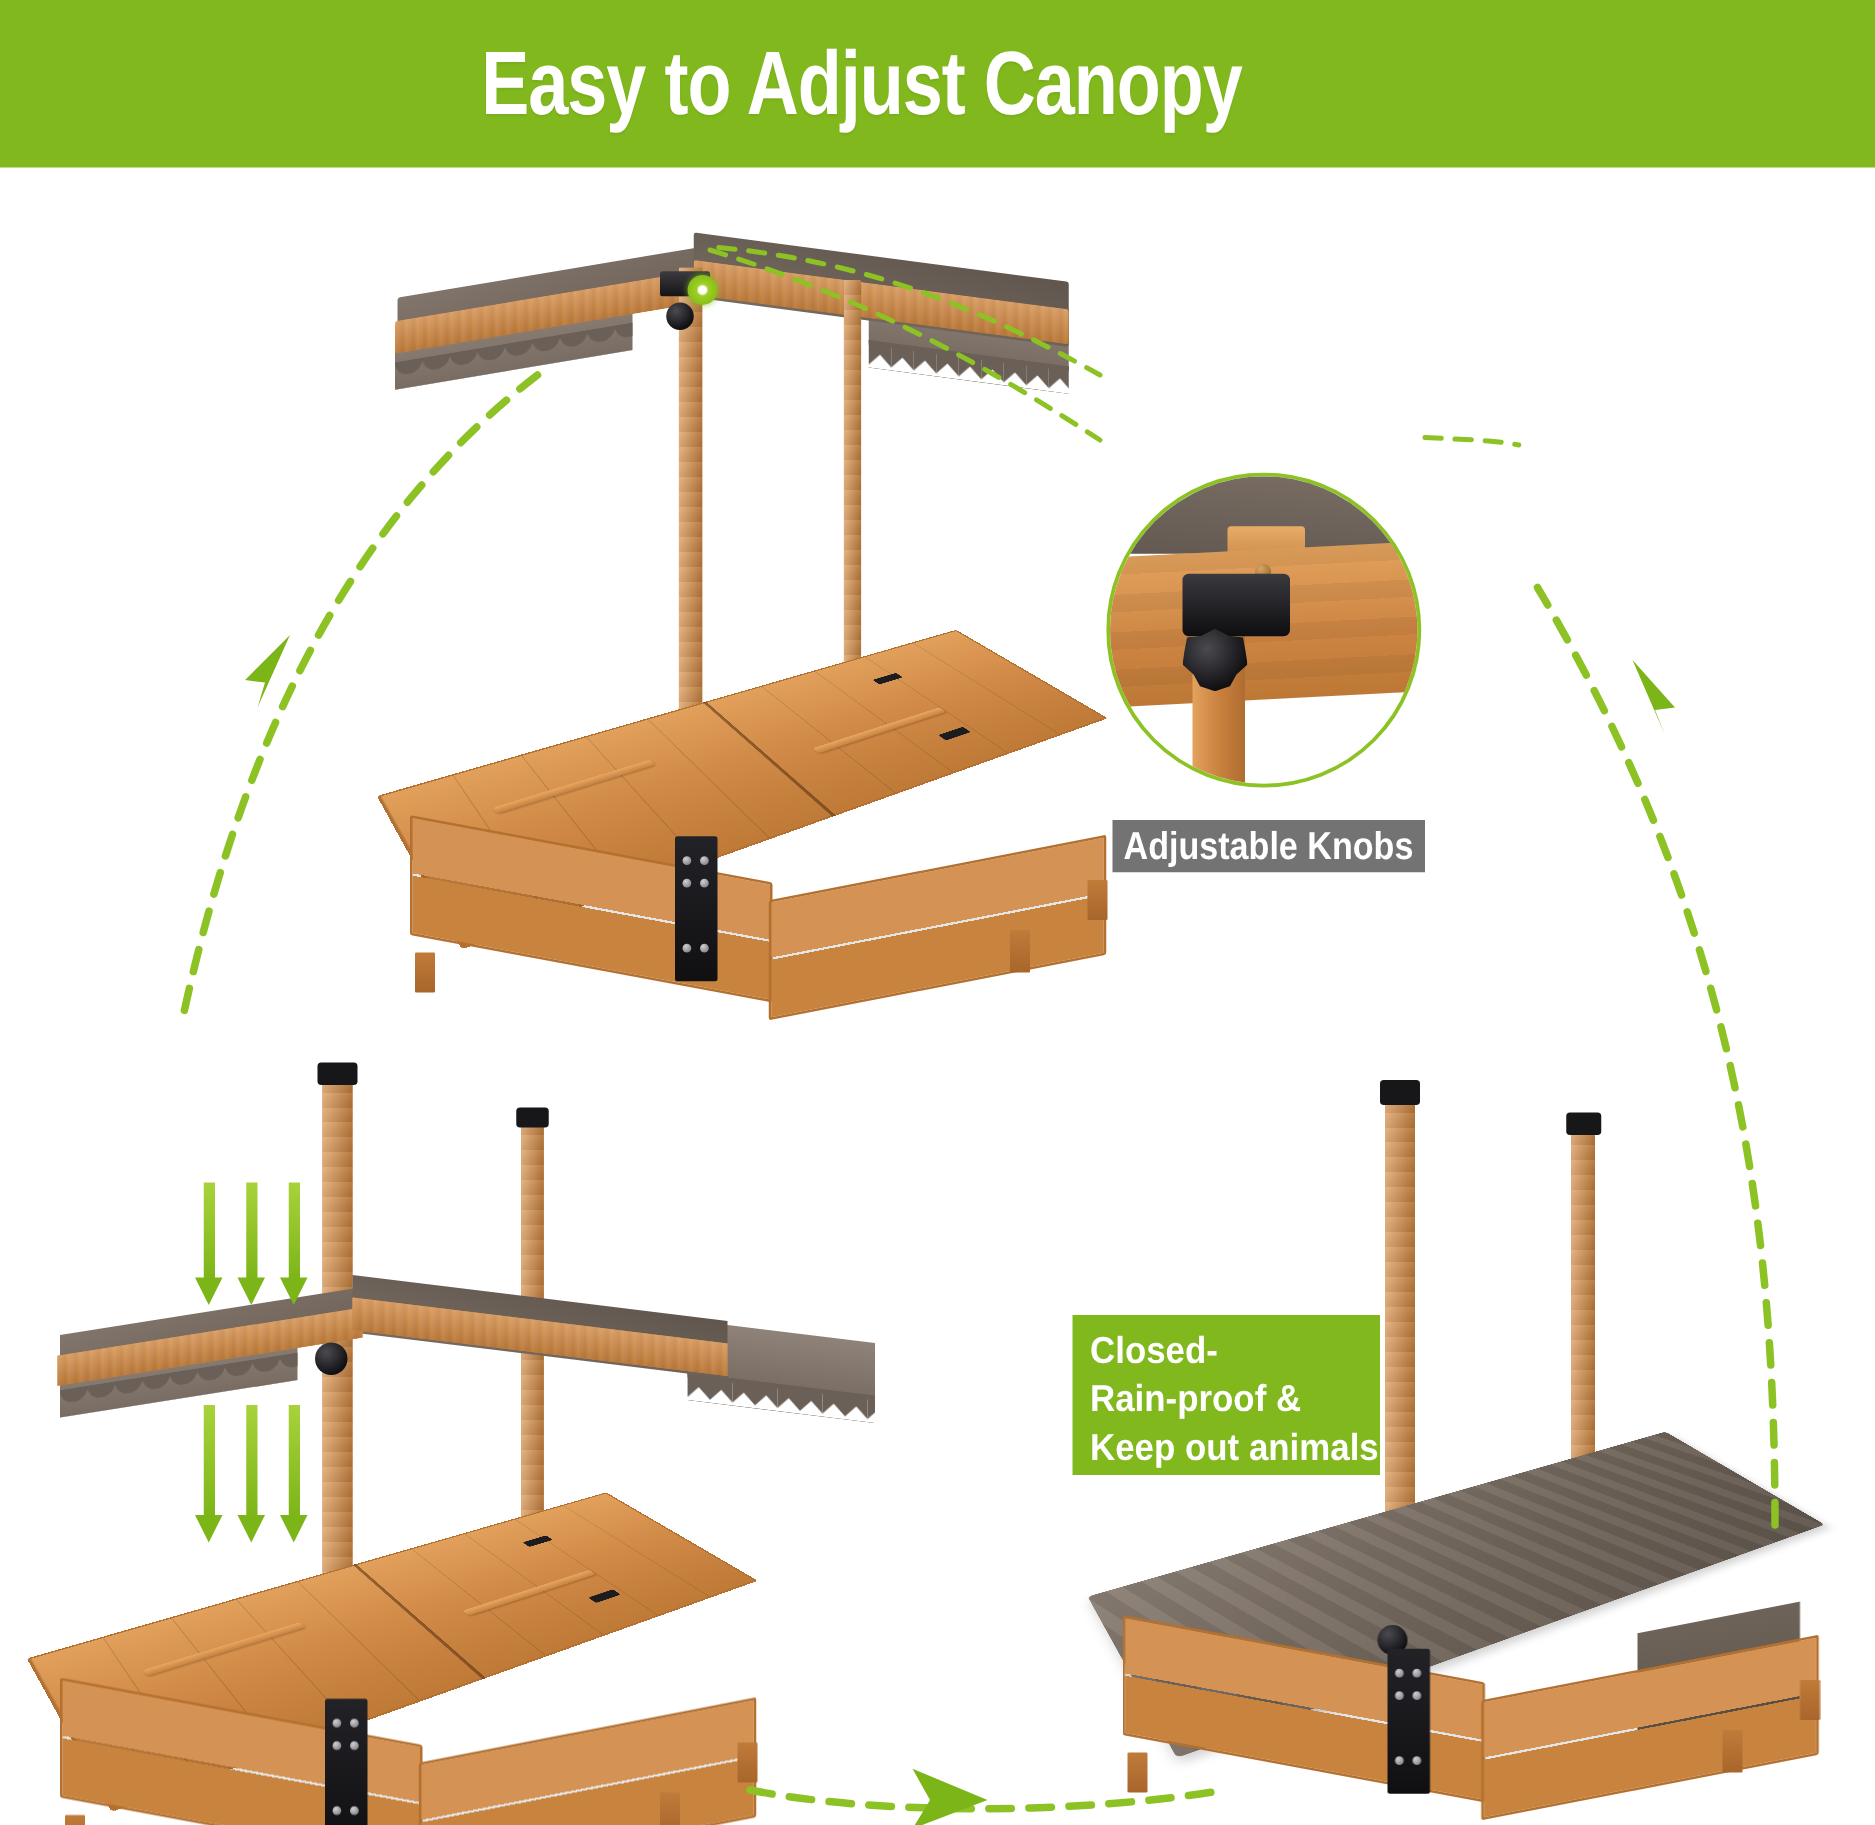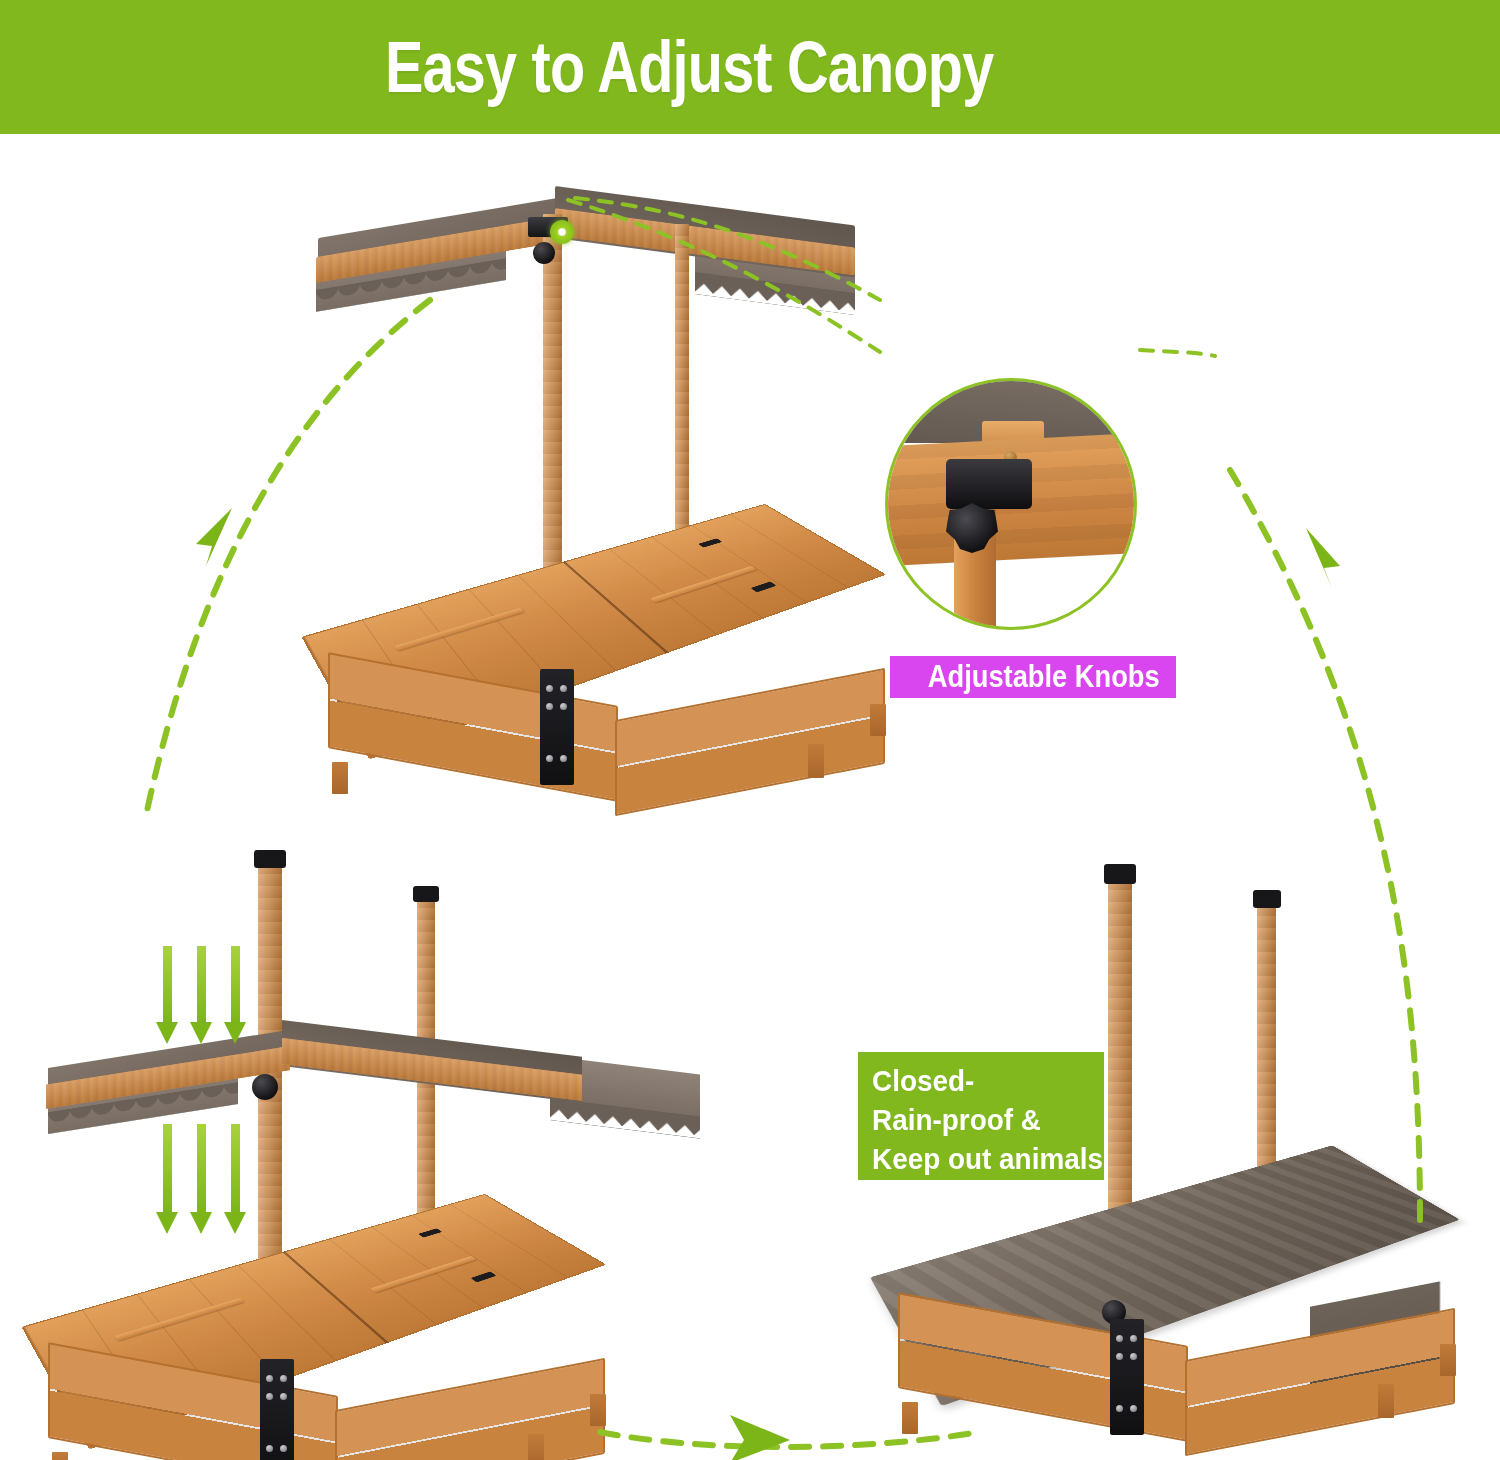--- a/index.html
+++ b/index.html
@@ -228,22 +228,22 @@
     background:radial-gradient(circle at 38% 32%,#4a4a50,#0f0f12 72%);
     border-radius:14px;
     clip-path:polygon(50% 0%,71% 11%,93% 14%,97% 36%,100% 57%,83% 73%,73% 92%,50% 100%,27% 92%,17% 73%,0% 57%,3% 36%,7% 14%,29% 11%);
   }
   .c-screw{
     position:absolute; left:116px; top:70px; width:13px; height:13px;
     border-radius:50%;
     background:radial-gradient(circle at 35% 30%,#d7a661,#8b5a23);
   }
   .cb-label{
-    position:absolute; left:5px; top:278px; width:286px; height:42px;
-    background:#d946ef; display:flex; align-items:center; justify-content:flex-end;
+    position:absolute; left:5px; top:278px; width:250px; height:42px;
+    background:#737373; display:flex; align-items:center; justify-content:center;
   }
   .cb-label span{
     color:#ffffff; font-size:31px; font-weight:bold; white-space:nowrap;
     transform:scaleX(.88); transform-origin:center;
   }
 
   
   #closed-callout{
     position:absolute; left:858px; top:1052px; width:246px; height:128px;
     background:#80b81e; padding:9px 0 0 14px;

